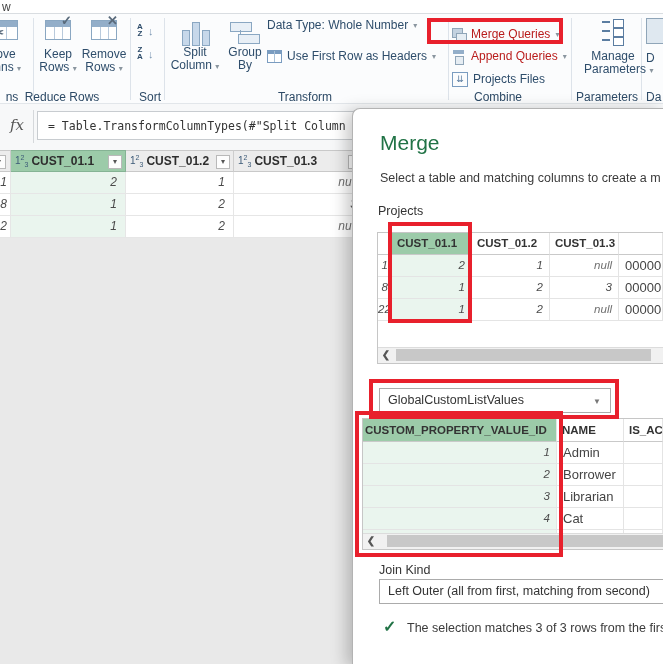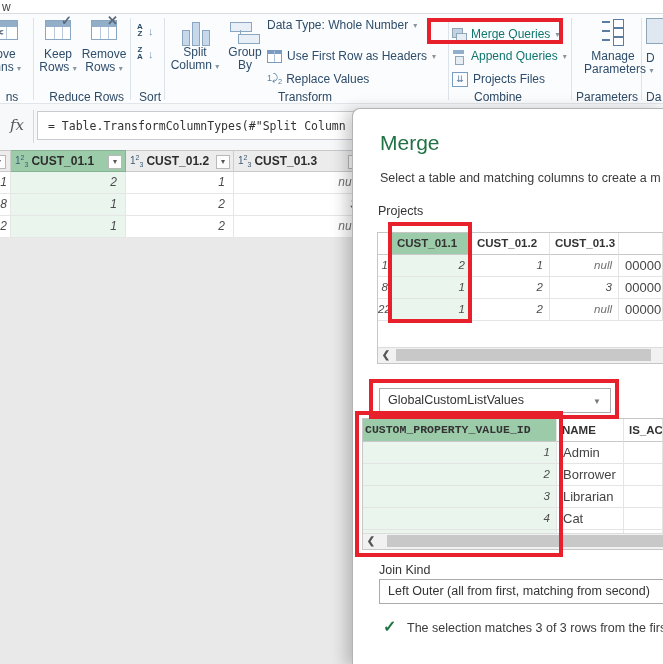--- a/index.html
+++ b/index.html
@@ -9,21 +9,21 @@
 
   
   .tabstrip{left:0;top:0;width:663px;height:13px;background:#fff;border-bottom:1px solid #d9dde1;}
   .tab-partial{left:2px;top:0px;font-size:12px;color:#444;}
 
   
   .ribbon{left:0;top:14px;width:663px;height:89px;background:#fbfcfd;border-bottom:1px solid #e2e6ea;}
   .rsep{position:absolute;top:4px;height:82px;width:1px;background:#dde3ea;}
   .grp-label{position:absolute;top:76px;font-size:12px;color:#2d4a66;text-align:center;white-space:nowrap;}
   .btxt{font-size:12px;color:#2e4d6b;text-align:center;white-space:nowrap;line-height:13px;}
-  .btxt-gray{color:#0f766e;}
+  .btxt-gray{color:#b91c1c;}
   .arrow{color:#8a959f;font-size:8px;}
   .bigbtn{position:absolute;text-align:center;}
   .ico-table{width:24px;height:18px;border:1px solid #8aa7c2;background:#fff;position:relative;margin:0 auto;}
   .ico-table .toprow{position:absolute;left:0;top:0;width:100%;height:6px;background:#93aec9;}
   .ico-table .vline{position:absolute;top:6px;bottom:0;width:1px;background:#b9cadc;}
   .ico-mark{position:absolute;font-size:13px;font-weight:bold;color:#5a6b7c;}
   .small-item{position:absolute;height:18px;display:flex;align-items:center;white-space:nowrap;}
   .mini-ico{display:inline-block;width:14px;height:13px;margin-right:5px;position:relative;}
   .sort-ico{position:absolute;font-size:8px;line-height:7px;color:#2e4d6b;font-weight:bold;text-align:center;}
   .sort-arrow{color:#7a96b2;font-size:11px;}
@@ -176,24 +176,20 @@
 
     <div class="small-item" style="left:267px;top:2px;">
       <span class="btxt">Data Type: Whole Number</span>
         <span class="arrow" style="margin-left:5px;">▾</span>
     </div>
     <div class="small-item" style="left:267px;top:33px;">
       <span class="grid-ico"></span>
       <span class="btxt">Use First Row as Headers</span>
         <span class="arrow" style="margin-left:5px;">▾</span>
     </div>
-    <div class="small-item" style="left:267px;top:56px;">
-      <span style="font-size:9px;color:#5b7da1;margin-right:4px;">1<span style="font-size:10px;">⤸</span><sub>2</sub></span>
-      <span class="btxt">Replace Values</span>
-    </div>
 
     <div class="small-item" style="left:452px;top:11px;">
       <span class="mini-ico">
         <span style="position:absolute;left:0;top:0;width:9px;height:8px;border:1px solid #8fa5b8;background:#c3d2e0;"></span>
         <span style="position:absolute;left:4px;top:5px;width:9px;height:8px;border:1px solid #8fa5b8;background:#e6edf3;"></span>
       </span>
       <span class="btxt btxt-gray">Merge Queries</span>
         <span class="arrow" style="margin-left:5px;">▾</span>
     </div>
     <div class="small-item" style="left:452px;top:33px;">
@@ -227,21 +223,21 @@
       <div class="btxt" style="margin-top:6px;">Manage</div>
       <div class="btxt"><span>Parameters</span> <span class="arrow">▾</span></div>
     </div>
 
     <div class="bigbtn" style="left:646px;top:4px;width:40px;text-align:left;">
       <div style="width:18px;height:24px;border:1px solid #8fa5b8;background:#dfe8f0;"></div>
       <div class="btxt" style="margin-top:8px;text-align:left;">D</div>
     </div>
 
     <div class="grp-label" style="left:0px;width:24px;">ns</div>
-    <div class="grp-label" style="left:24px;width:100px;text-align:right;">Reduce Rows</div>
+    <div class="grp-label" style="left:12px;width:100px;">Reduce Rows</div>
     <div class="grp-label" style="left:133px;width:34px;">Sort</div>
     <div class="grp-label" style="left:250px;width:110px;">Transform</div>
     <div class="grp-label" style="left:452px;width:92px;">Combine</div>
     <div class="grp-label" style="left:576px;width:60px;">Parameters</div>
     <div class="grp-label" style="left:646px;width:30px;text-align:left;">Da</div>
   </div>
 
   <div class="abs fbar">
     <span class="abs fx">fx</span>
     <div class="abs fx-sep"></div>
@@ -329,21 +325,21 @@
       </div>
     </div>
 
     <div class="dd" style="left:26px;top:279px;width:232px;">
       <span class="dd-text">GlobalCustomListValues</span>
       <span class="dd-arrow">▼</span>
     </div>
 
     <div class="pq-table" style="left:9px;top:309px;width:302px;height:132px;">
       <div class="pq-row" style="height:23px;">
-        <div class="pq-cell pq-h sel" style="width:194px;line-height:22px;padding-left:2px;font-family:Liberation Mono, monospace;">CUSTOM_PROPERTY_VALUE_ID</div>
+        <div class="pq-cell pq-h sel" style="width:194px;line-height:22px;padding-left:2px;">CUSTOM_PROPERTY_VALUE_ID</div>
         <div class="pq-cell pq-h" style="width:67px;line-height:22px;">NAME</div>
         <div class="pq-cell pq-h pq-filler" style="line-height:22px;">IS_ACTIVE</div>
       </div>
       <div class="pq-row" style="height:22px;">
         <div class="pq-cell pq-v selcol" style="width:194px;">1</div>
         <div class="pq-cell pq-t" style="width:67px;">Admin</div>
         <div class="pq-cell pq-t pq-filler"></div>
       </div>
       <div class="pq-row" style="height:22px;">
         <div class="pq-cell pq-v selcol" style="width:194px;">2</div>

